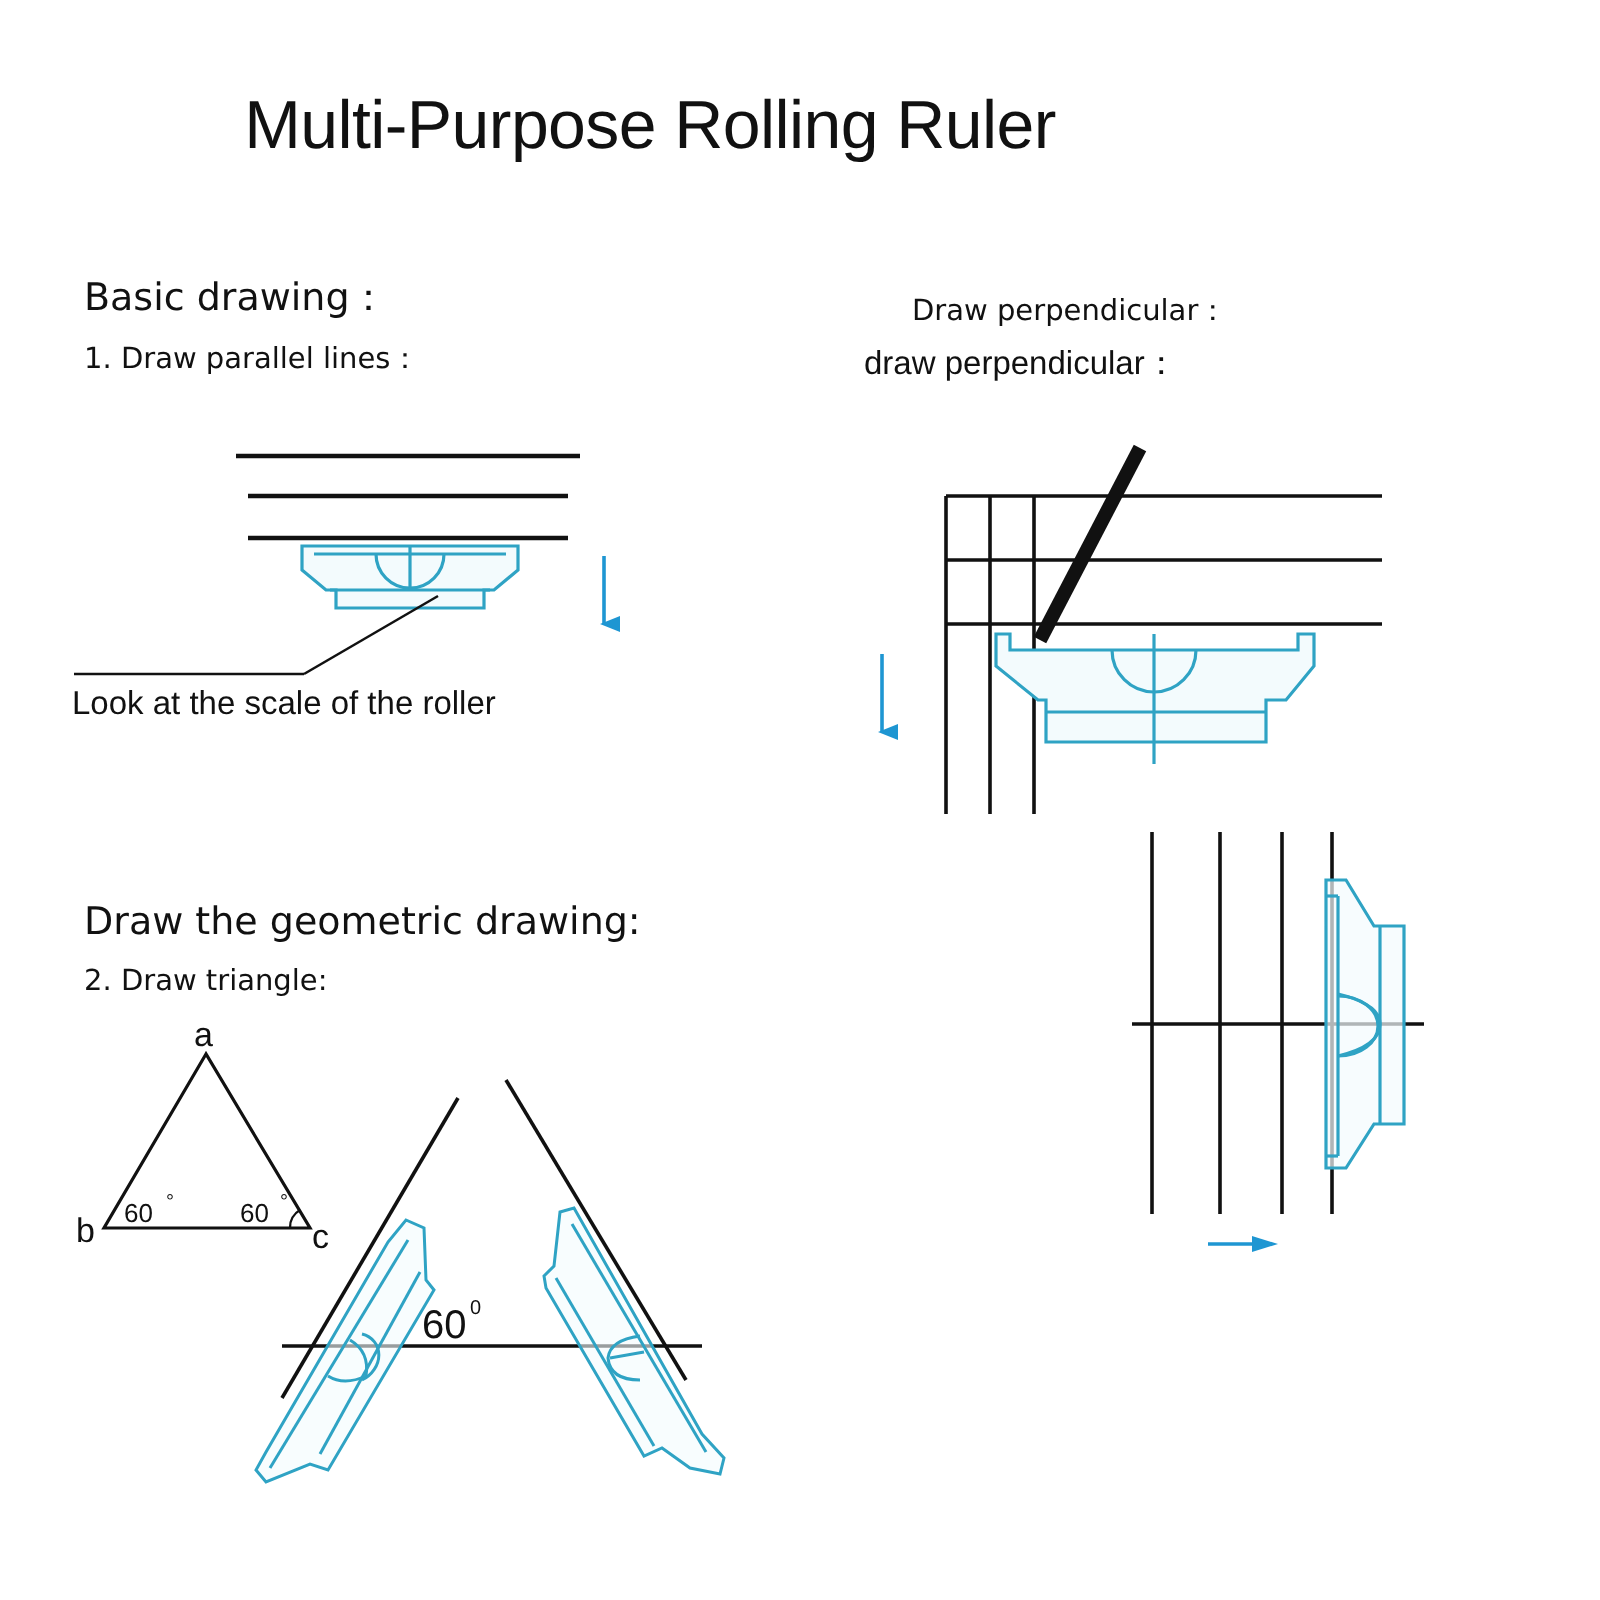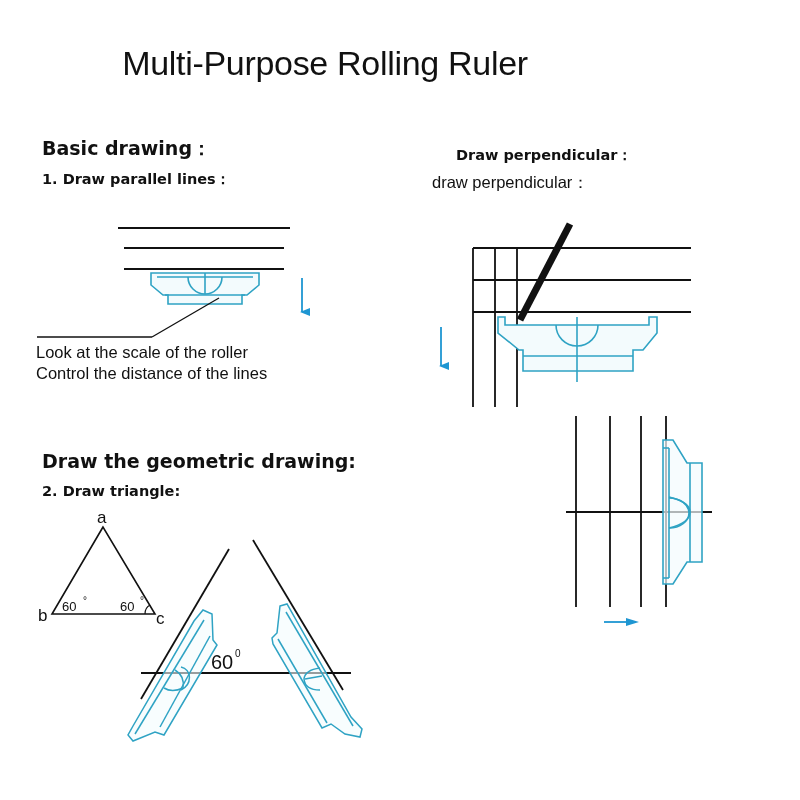--- a/index.html
+++ b/index.html
@@ -1,19 +1,19 @@
 <!DOCTYPE html>
 <html><head>
 <meta charset="utf-8">
 <style>
   html, body { margin:0; padding:0; background:#ffffff; }
   body { width:800px; height:800px; position:relative; overflow:hidden; font-family:"Liberation Sans", sans-serif; color:#111; }
   .abs { position:absolute; white-space:nowrap; }
   #title { left:0; width:650px; top:44px; text-align:center; font-size:34px; font-weight:normal; letter-spacing:-0.3px; color:#111; }
-  .h-bold { font-family:"DejaVu Sans", sans-serif; font-weight:bold; }
+  .h-bold { font-family:"DejaVu Sans", sans-serif; font-weight:normal; }
   #basic-heading { left:42px; top:136px; font-size:19px; }
   #parallel-heading { left:42px; top:170px; font-size:14.5px; }
   #perp-heading { left:456px; top:146px; font-size:14.5px; }
   .body-text { font-size:16.5px; line-height:21px; }
   #perp-step1 { left:432px; top:172px; }
   #roller-note { left:36px; top:342px; }
   #geo-heading { left:42px; top:450px; font-size:19px; }
   #triangle-heading { left:42px; top:483px; font-size:14.5px; }
   #perp-step2 { left:440px; top:648px; font-family:"DejaVu Sans", sans-serif; font-size:16px; line-height:22px; color:#222; }
   svg { position:absolute; left:0; top:0; }
@@ -26,21 +26,20 @@
 <div id="basic-heading" class="abs h-bold">Basic drawing：</div>
 <div id="parallel-heading" class="abs h-bold">1. Draw parallel lines：</div>
 
 <div id="perp-heading" class="abs h-bold">Draw perpendicular：</div>
 <div id="perp-step1" class="abs body-text">
   <div>draw perpendicular：</div>
 </div>
 
 <div id="roller-note" class="abs body-text">
   <div>Look at the scale of the roller</div>
-  <div>Control the distance of the lines</div>
 </div>
 
 <div id="geo-heading" class="abs h-bold">Draw the geometric drawing:</div>
 <div id="triangle-heading" class="abs h-bold">2.  Draw triangle:</div>
 
 <div id="perp-step2" class="abs">
 </div>
 
 <svg width="800" height="800" viewBox="0 0 800 800">
   <defs>

